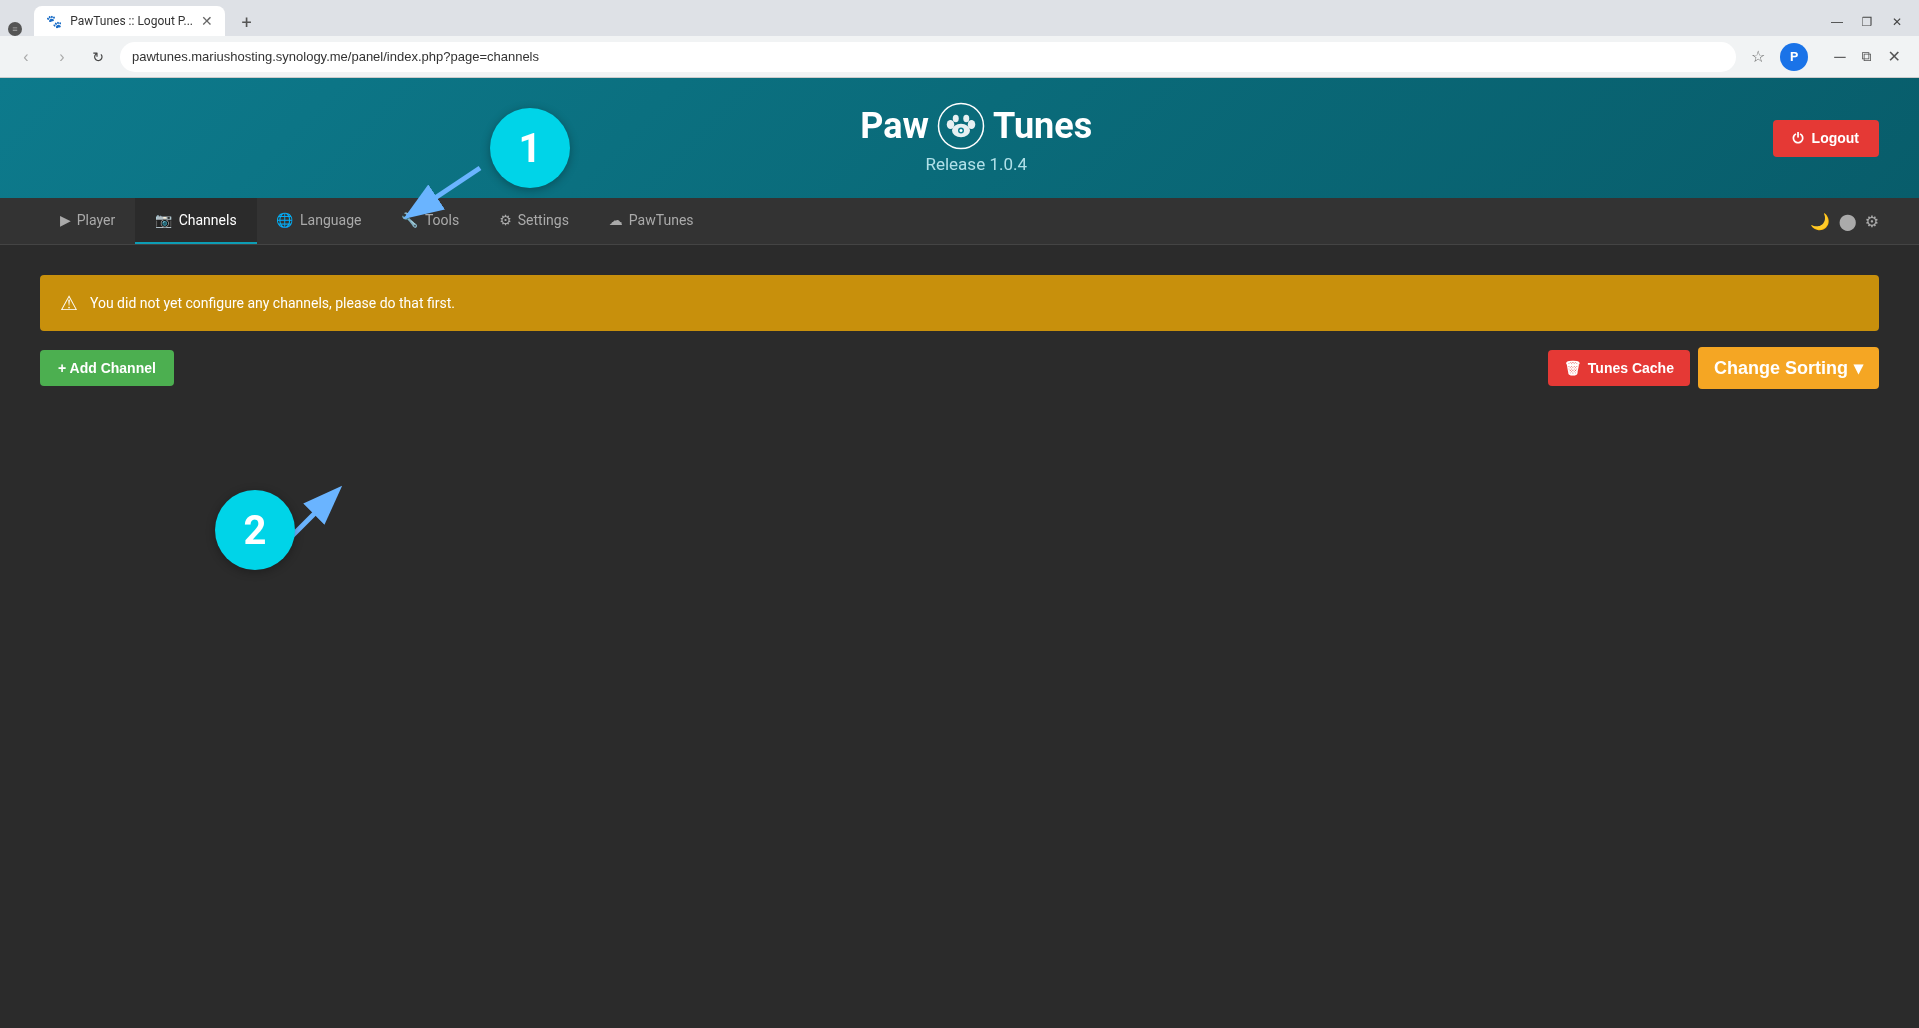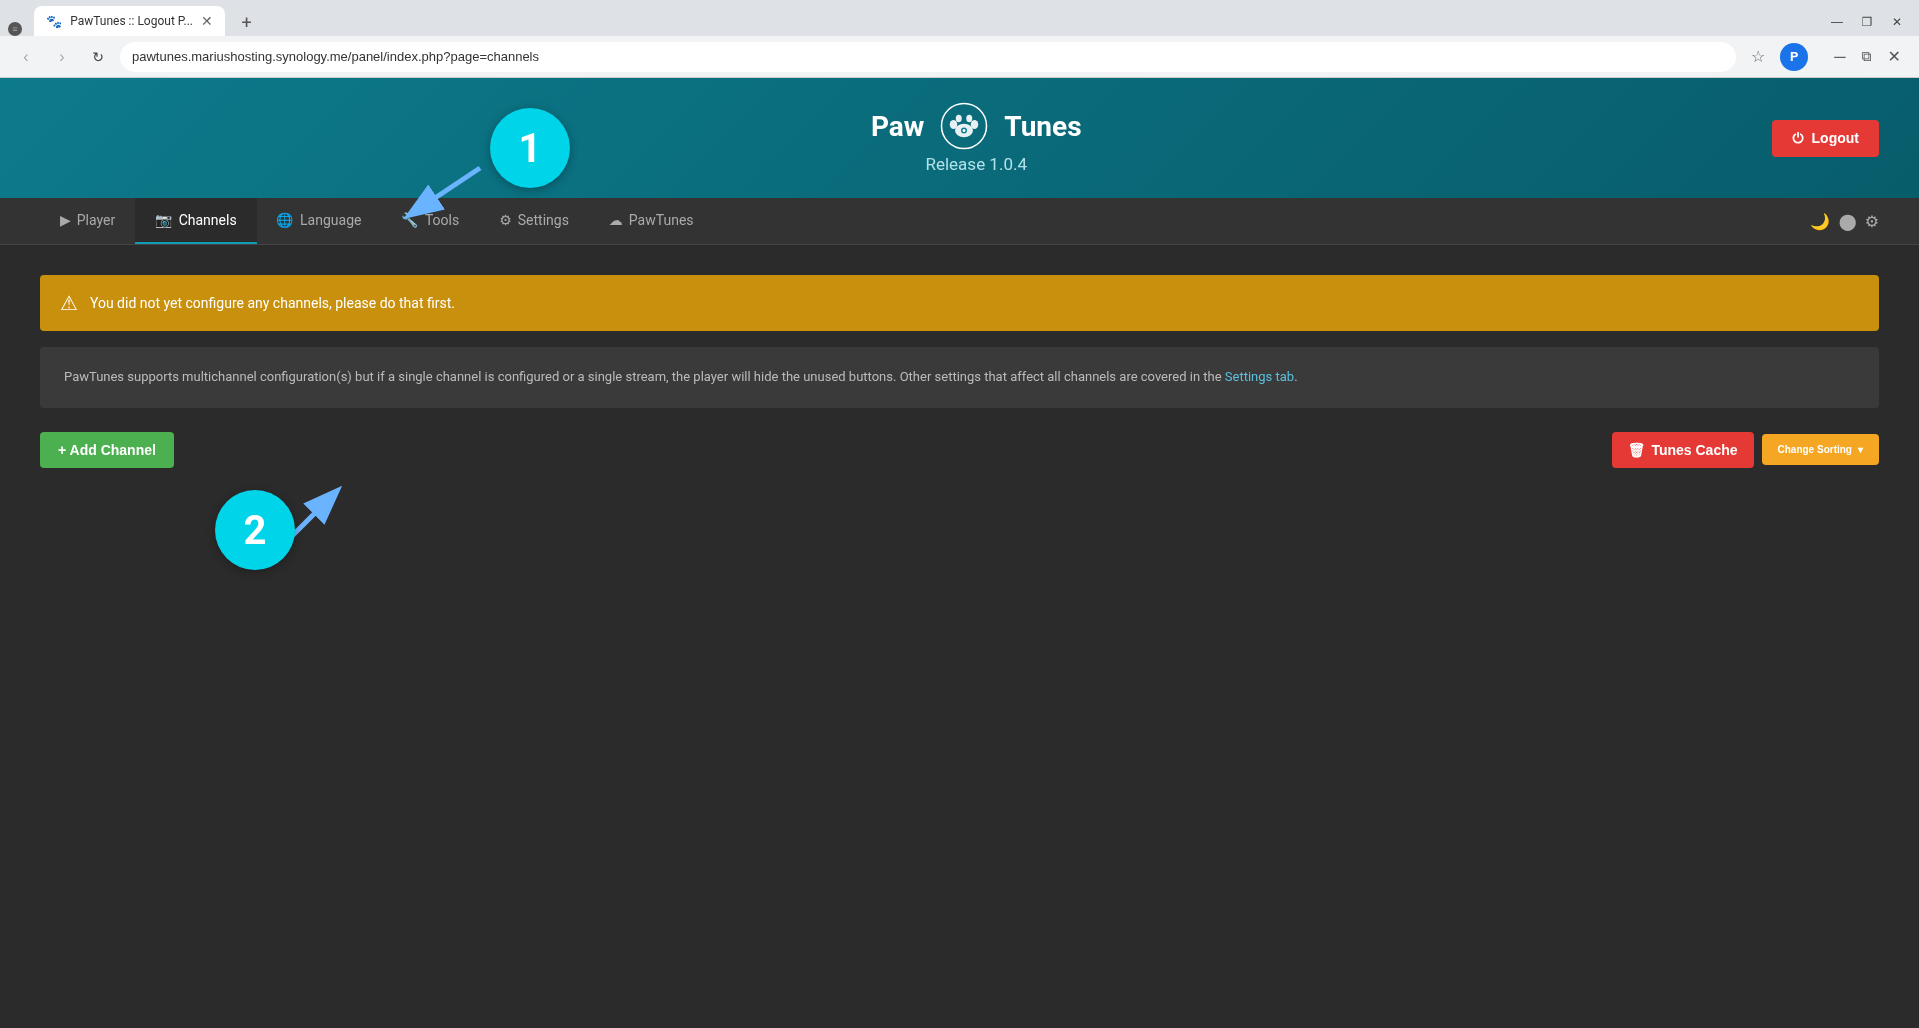--- a/index.html
+++ b/index.html
@@ -103,26 +103,26 @@
       justify-content: space-between;
       min-height: 100px;
     }
     .app-logo {
       display: flex;
       flex-direction: column;
       align-items: center;
       gap: 4px;
     }
     .app-logo-title {
-      font-size: 28px;
+      font-size: 36px;
       font-weight: bold;
       color: #fff;
       display: flex;
       align-items: center;
-      gap: 16px;
+      gap: 8px;
     }
     .paw-icon {
       width: 48px;
       height: 48px;
     }
     .app-version {
       font-size: 17px;
       color: #b0e0e8;
     }
     .logout-btn {
@@ -264,21 +264,21 @@
       gap: 6px;
     }
 
     .change-sorting-btn {
       background: #f5a623;
       color: #fff;
       border: none;
       padding: 10px 16px;
       border-radius: 4px;
       cursor: pointer;
-      font-size: 10px;
+      font-size: 18px;
       font-weight: 600;
       display: flex;
       align-items: center;
       gap: 6px;
     }
     .overlay-container {
       position: relative;
     }
   </style>
 </head>
@@ -384,25 +384,20 @@
     </div>
   </div>
 
   <div class="main-content">
 
     <div class="warning-banner">
       <span class="warning-icon">⚠</span>
       <span class="warning-text">You did not yet configure any channels, please do that first.</span>
     </div>
 
-    <div class="info-box">
-      <p class="info-text">
-        PawTunes supports multichannel configuration(s) but if a single channel is configured or a single stream, the player will hide the unused buttons. Other settings that affect all channels are covered in the <a href="#">Settings tab</a>.
-      </p>
-    </div>
 
     <div class="action-bar">
       <button class="add-channel-btn">+ Add Channel</button>
       <div class="right-actions">
         <button class="flush-cache-btn">
           <span>🗑</span>
           <span>Tunes Cache</span>
         </button>
         <button class="change-sorting-btn">
           <span>Change Sorting</span>

